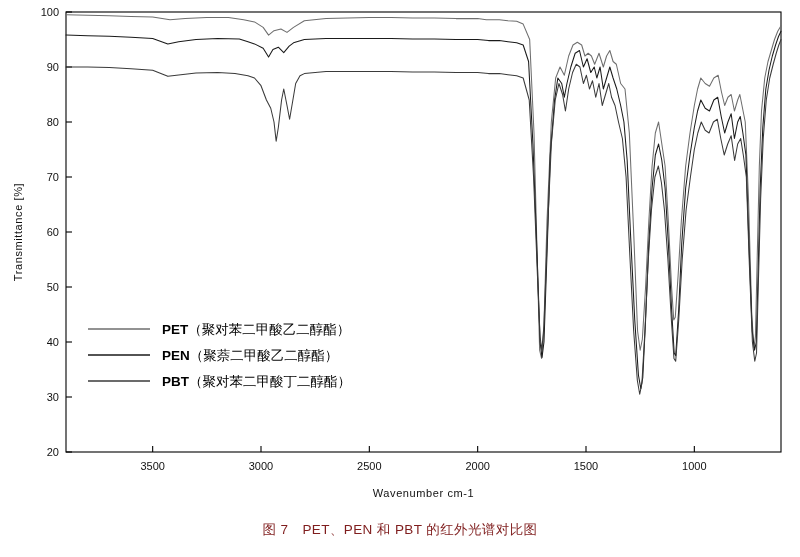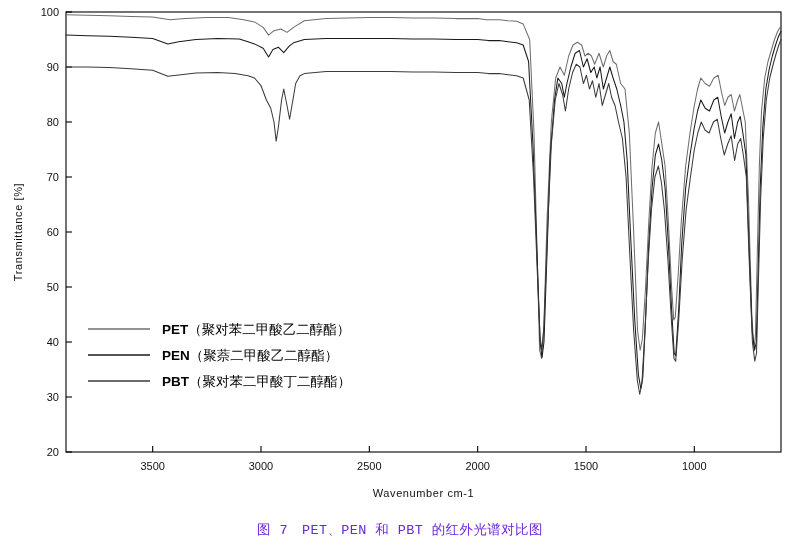--- a/index.html
+++ b/index.html
@@ -65,23 +65,23 @@
     font-family: "Liberation Sans", sans-serif;
     font-size: 13.5px;
     fill: #000;
   }
   .caption {
     position: absolute;
     left: 0;
     top: 521px;
     width: 800px;
     text-align: center;
-    font-family: Liberation Mono, monospace;
+    font-family: Liberation Sans, sans-serif;
     font-size: 13.5px;
-    color: #6d28d9;
+    color: #7f1d1d;
     letter-spacing: 0.4px;
   }
 </style>
 </head>
 <body>
 
 <div id="figure">
 
   <div class="plot-wrap">
     <svg class="chart" id="chart-svg" width="800" height="520">

